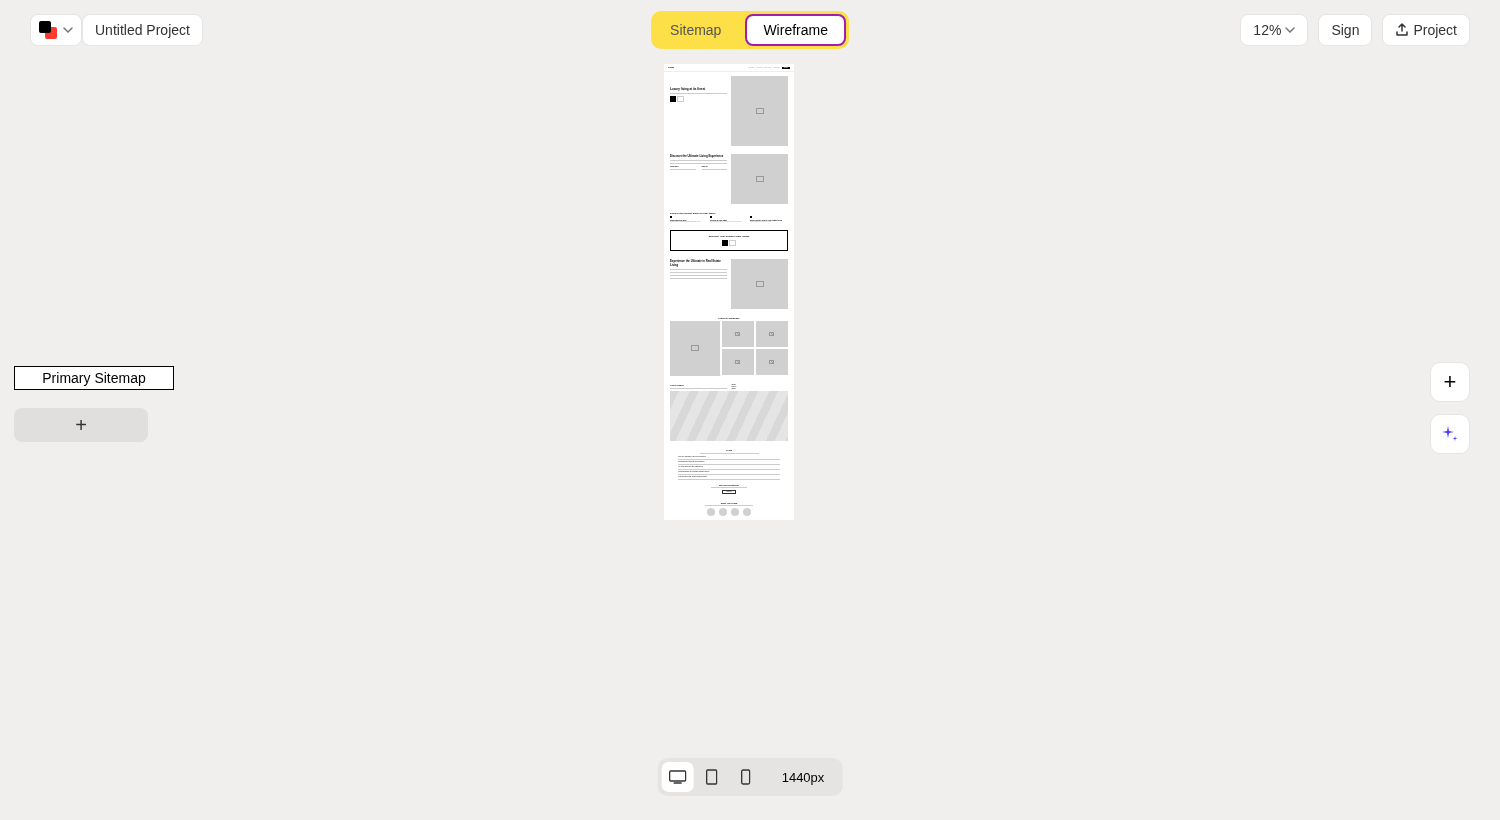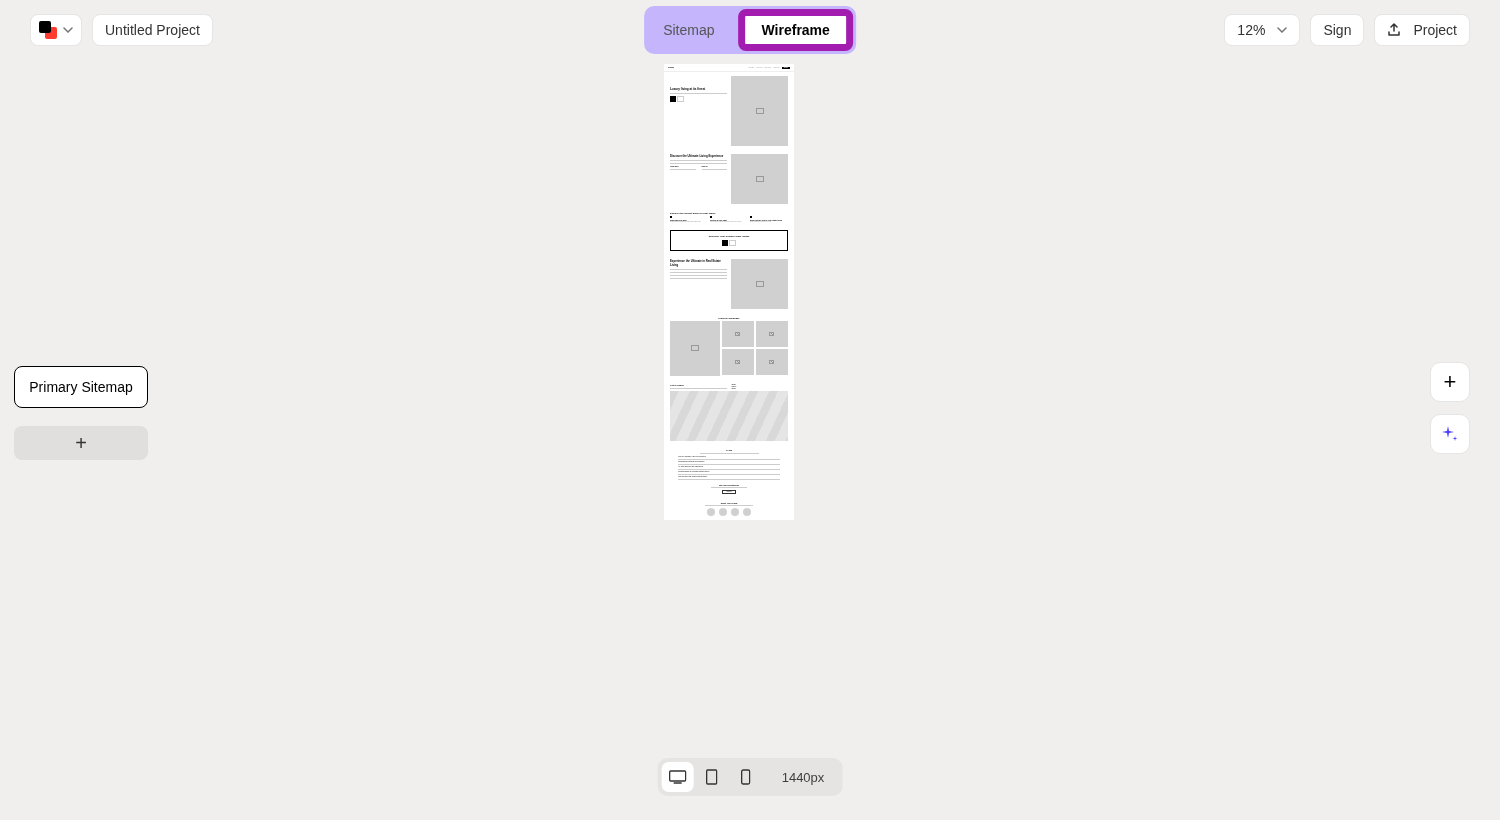--- a/index.html
+++ b/index.html
@@ -18,21 +18,20 @@
       top: 14px;
       left: 0;
       right: 0;
       height: 32px;
       display: flex;
       align-items: center;
       padding: 0 30px;
     }
     .toolbar-left {
       display: flex;
-      gap: 10px;
       align-items: center;
     }
     .logo-btn {
       display: flex;
       align-items: center;
       gap: 6px;
       background: #fff;
       border: 1px solid #e5e5e5;
       border-radius: 8px;
       padding: 6px 8px;
@@ -55,74 +54,73 @@
       color: #333;
       cursor: pointer;
     }
     
     .toolbar-center {
       position: absolute;
       left: 50%;
       transform: translateX(-50%);
       display: flex;
       gap: 8px;
-      background: #c4b5fd;
+      background: #fde047;
       padding: 3px;
       border-radius: 10px;
     }
     .tab-btn {
       padding: 6px 16px;
       border-radius: 8px;
       font-size: 14px;
       border: none;
       background: transparent;
       color: #555;
       cursor: pointer;
     }
     .tab-btn.active {
       background: #fff;
-      border: 7px solid #a21caf;
+      border: 2px solid #a21caf;
       color: #000;
-      font-weight: bold;
     }
     
     .toolbar-right {
       margin-left: auto;
       display: flex;
       gap: 10px;
       align-items: center;
     }
     .toolbar-action-btn {
       display: flex;
       align-items: center;
-      gap: 12px;
+      gap: 4px;
       background: #fff;
       border: 1px solid #e5e5e5;
       border-radius: 8px;
       padding: 7px 12px;
       font-size: 14px;
       color: #333;
       cursor: pointer;
     }
     
     
     .left-sidebar {
       position: absolute;
       left: 14px;
       top: 366px;
     }
     .sitemap-btn {
       background: #fff;
       border: 1.5px solid #000;
-      border-radius: 8px;
-      padding: 12px 14px;
+      border-radius: 0;
+      padding: 3px 14px;
       font-size: 14px;
       color: #000;
       cursor: pointer;
-      width: 134px;
+      width: 160px;
       text-align: center;
     }
     .add-sitemap-btn {
       margin-top: 18px;
       background: #e0dfde;
       border: none;
       border-radius: 8px;
       width: 134px;
       height: 34px;
       display: flex;
@@ -248,21 +246,21 @@
       display: flex;
       align-items: center;
       justify-content: center;
       cursor: pointer;
       color: #333;
     }
     .device-btn.active { background: #fff; }
     .viewport-size {
       padding: 0 14px 0 18px;
       font-size: 13px;
-      color: #404040;
+      color: #000000;
     }
   </style>
 </head>
 <body>
 
 <div class="top-toolbar">
   <div class="toolbar-left">
     <button class="logo-btn">
       <span class="logo-squares">
         <span class="logo-sq2"></span>

